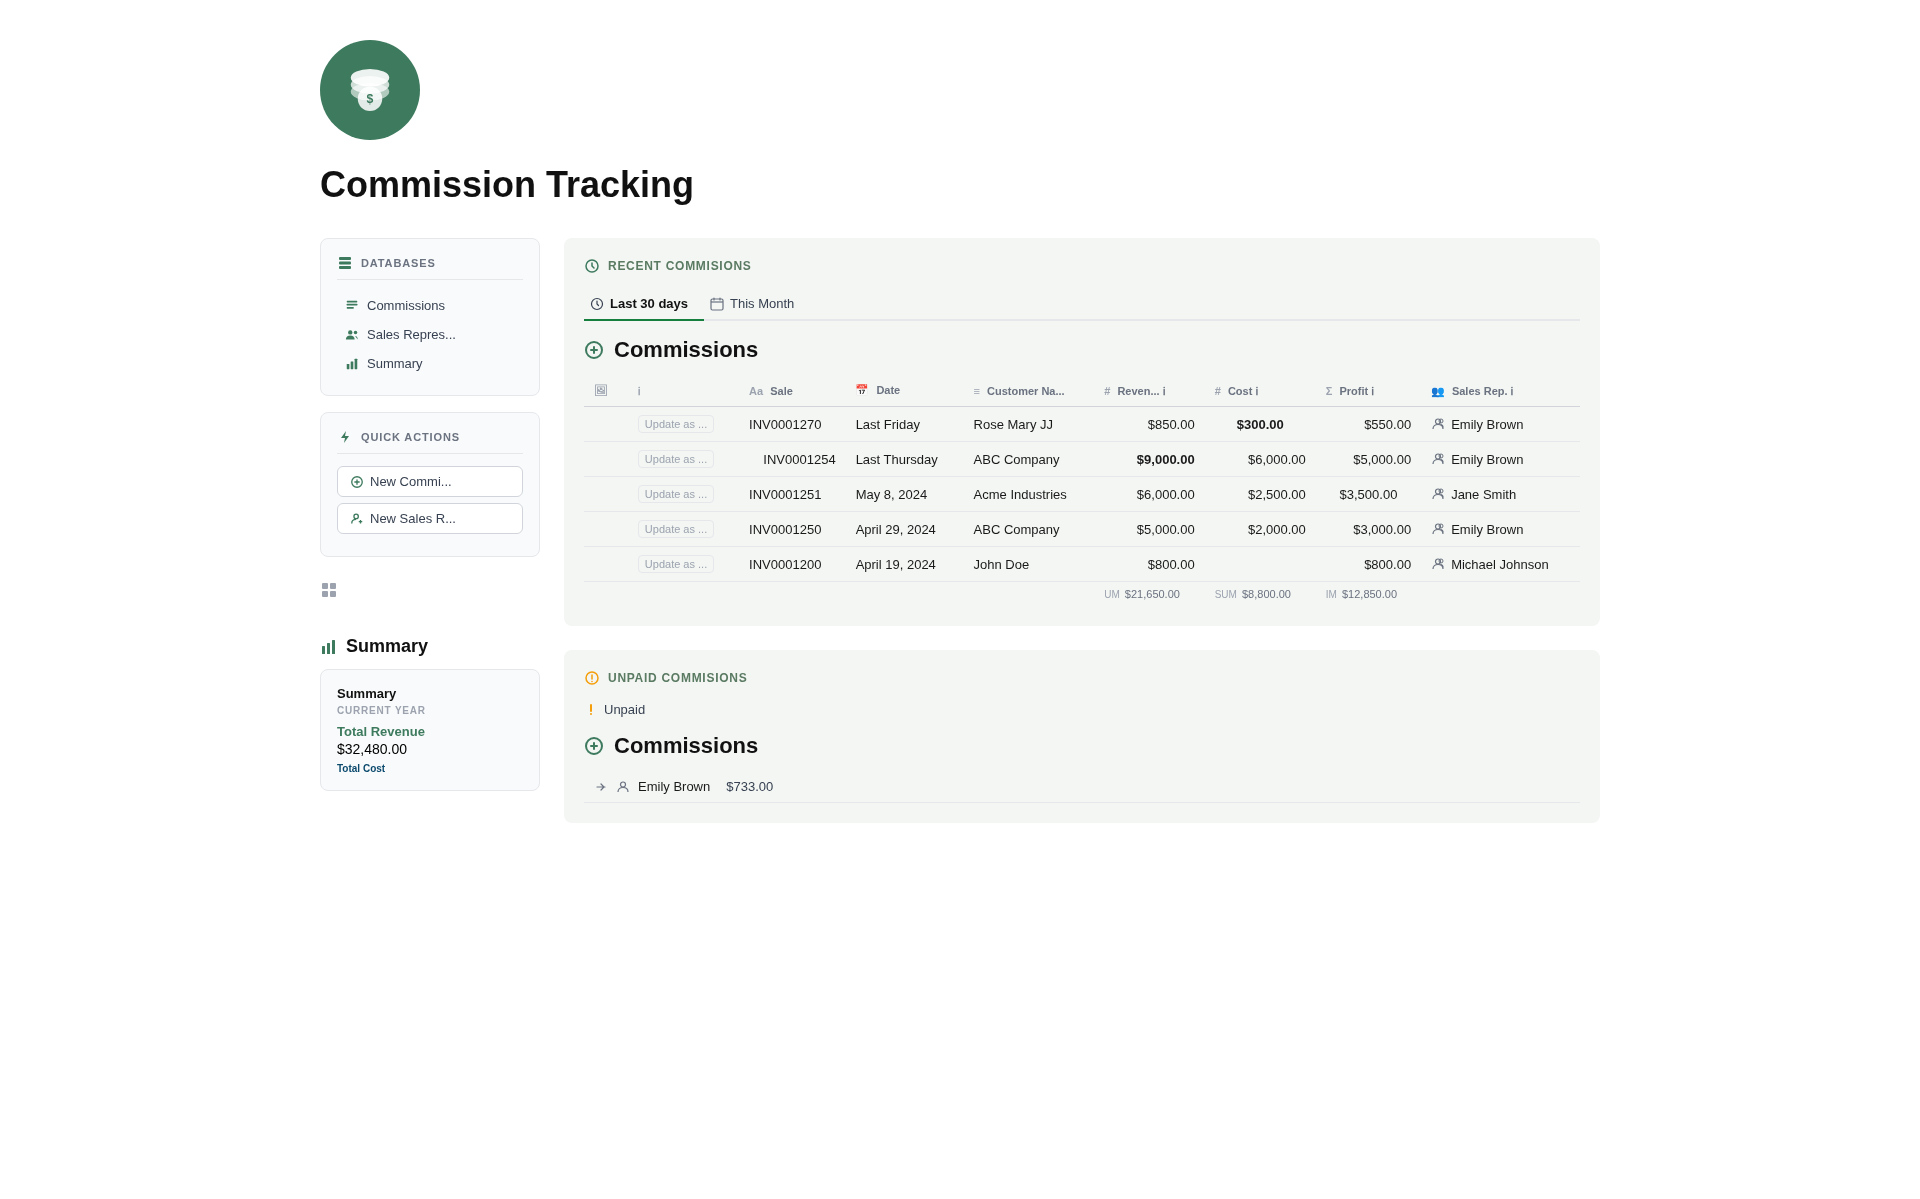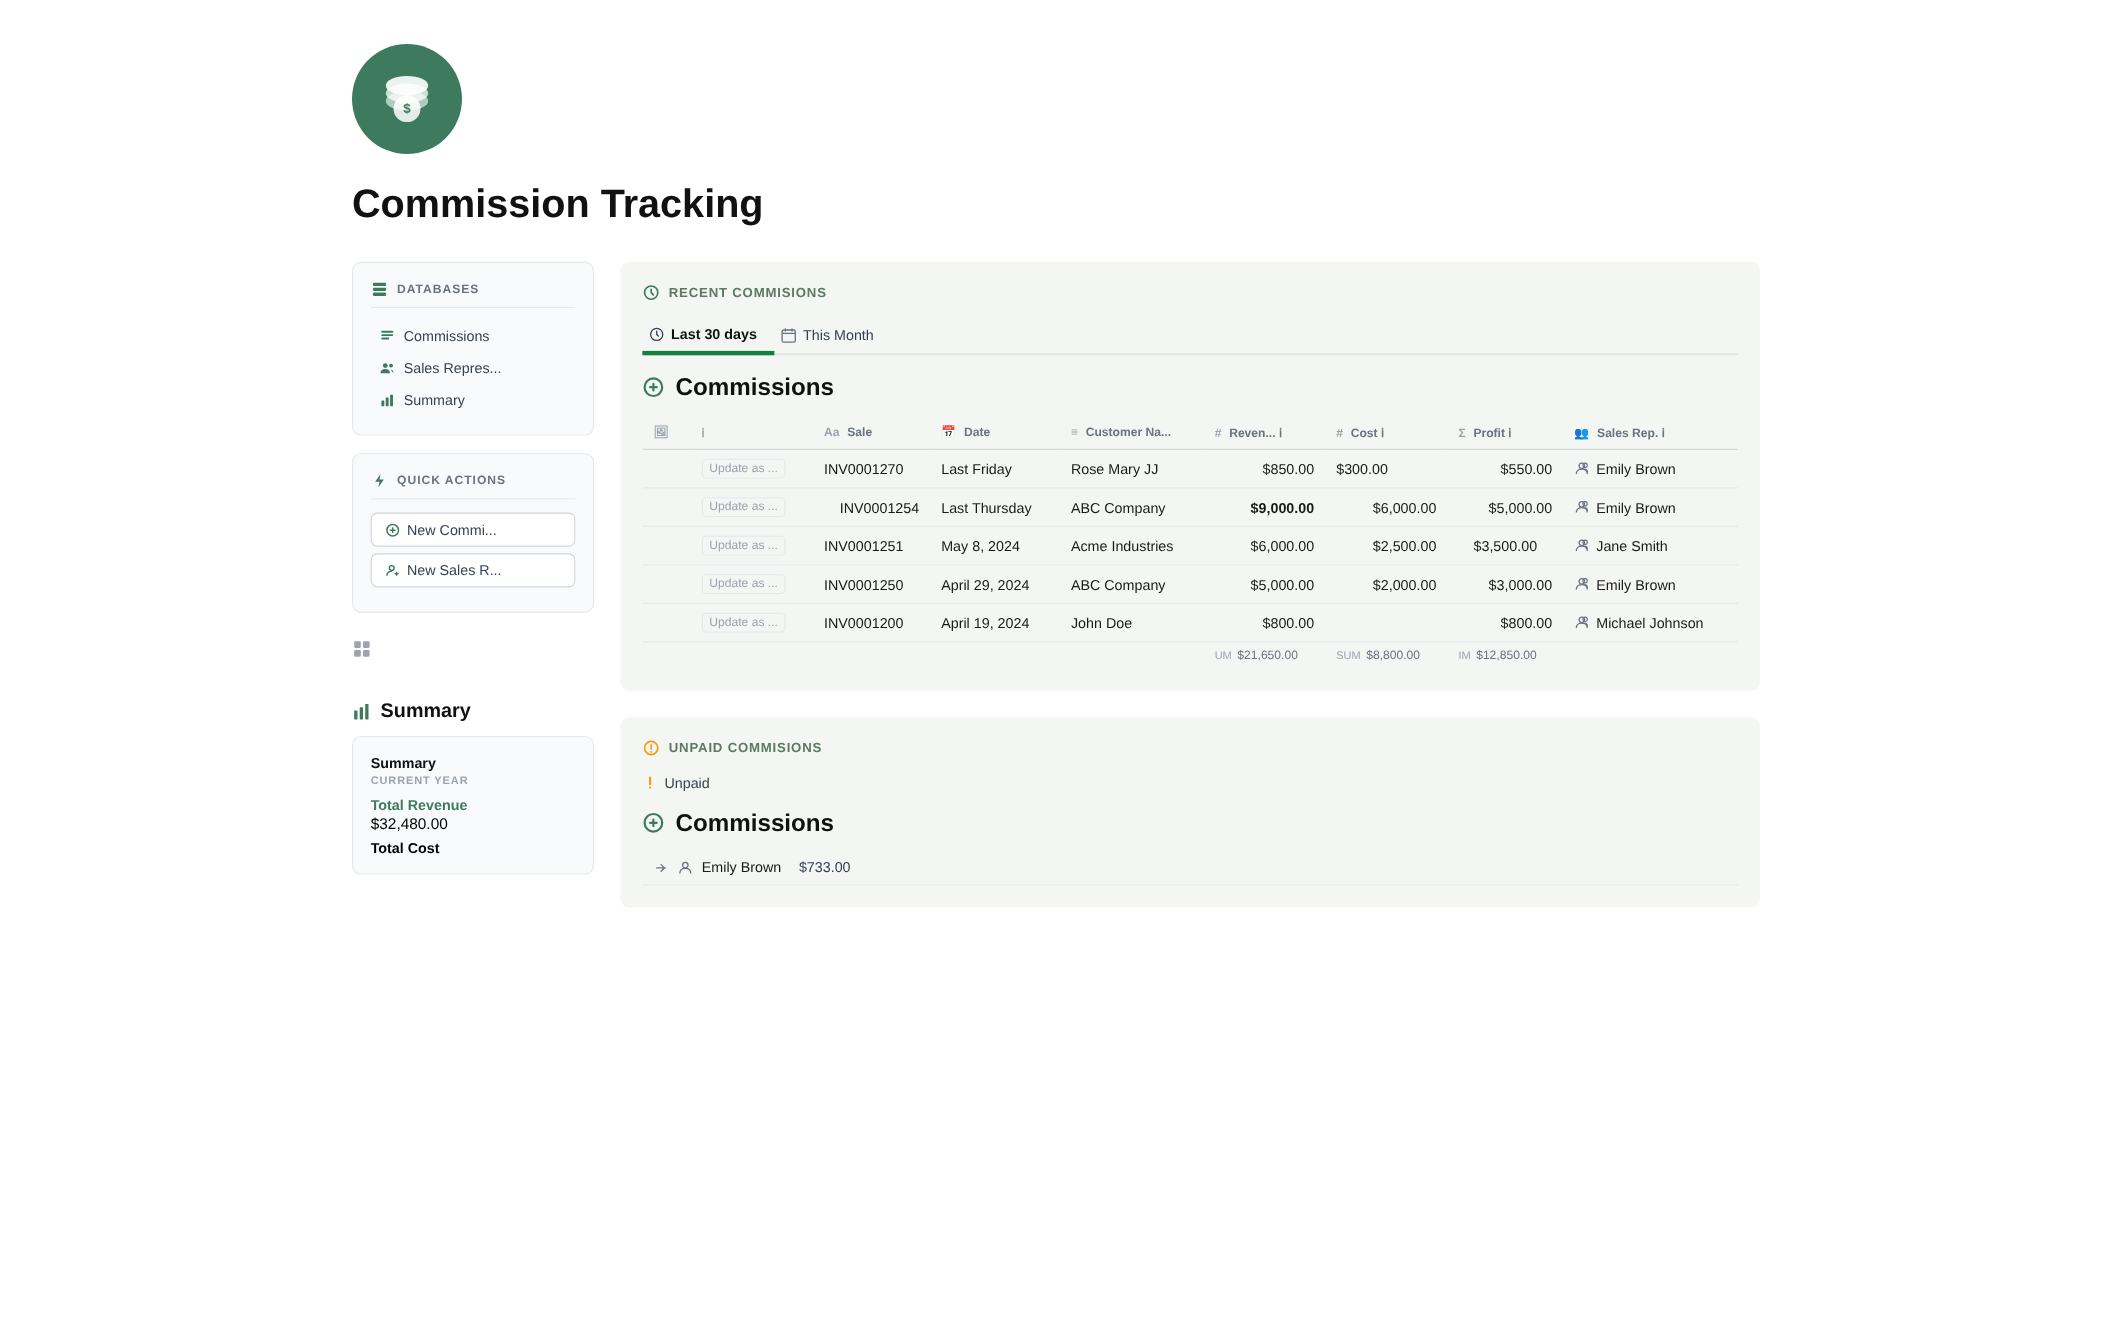--- a/index.html
+++ b/index.html
@@ -137,22 +137,22 @@
       color: #3d7a5e;
       font-weight: 600;
       margin-bottom: 2px;
     }
     .summary-card-metric-value {
       font-size: 14px;
       color: #000000;
       margin-bottom: 6px;
     }
     .summary-card-metric-label2 {
-      font-size: 13px;
-      color: #000000;
+      font-size: 10px;
+      color: #0c4a6e;
       font-weight: 600;
     }
     
     .grid-icon-container {
       margin-bottom: 8px;
       margin-top: 8px;
     }
     
     .content-area {
       flex: 1;
@@ -189,21 +189,21 @@
       align-items: center;
       gap: 6px;
       padding: 6px 16px 8px 6px;
       font-size: 13px;
       color: #374151;
       cursor: pointer;
       border-bottom: 2px solid transparent;
       margin-bottom: -2px;
     }
     .tab-item.active {
-      border-bottom: 4px solid #15803d;
+      border-bottom: 2px solid #15803d;
       font-weight: 600;
       color: #111;
       justify-content: center;
     }
     .tab-item svg { width: 14px; height: 14px; fill: #6b7280; }
     
     .table-section-title {
       display: flex;
       align-items: center;
       gap: 10px;
@@ -452,21 +452,21 @@
             </tr>
           </thead>
           <tbody id="commissions-table-body">
           <tr>
       <td></td>
       <td><button class="update-as-btn">Update as ...</button></td>
       <td style="font-weight:400;">INV0001270</td>
       <td>Last Friday</td>
       <td>Rose Mary JJ</td>
       <td style="text-align:right;">$850.00</td>
-      <td style="text-align:left;">$300.00</td>
+      <td style="text-align:center;font-weight:bold;">$300.00</td>
       <td style="text-align:right;">$550.00</td>
       <td>
         <div class="sales-rep-cell">
           <svg viewBox="0 0 14 14" width="14" height="14">
                       <circle cx="7" cy="4.5" r="2.5" fill="none" stroke="#6b7280" stroke-width="1.2"></circle>
                       <path d="M2 12c0-3 2-4.5 5-4.5s5 1.5 5 4.5" stroke="#6b7280" stroke-width="1.2" fill="none"></path>
                       <circle cx="10" cy="4" r="2" fill="none" stroke="#6b7280" stroke-width="1"></circle>
                       <path d="M9.5 7.5c1 0 2.5 0.8 2.5 3" stroke="#6b7280" stroke-width="1.2" fill="none"></path>
                     </svg>
           Emily Brown

